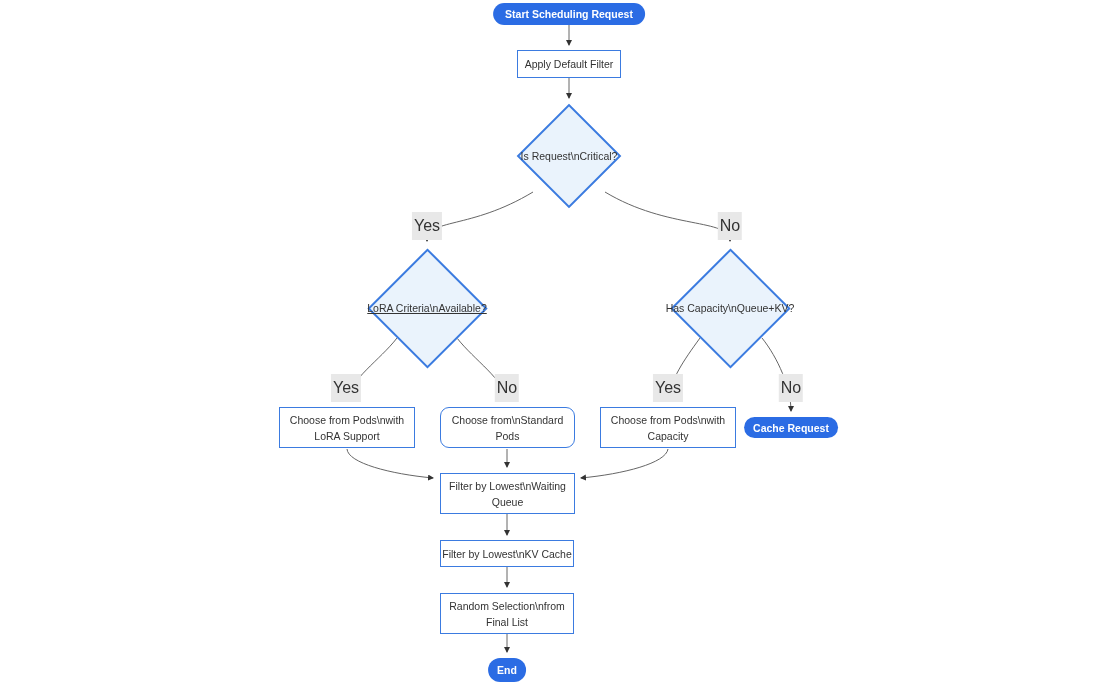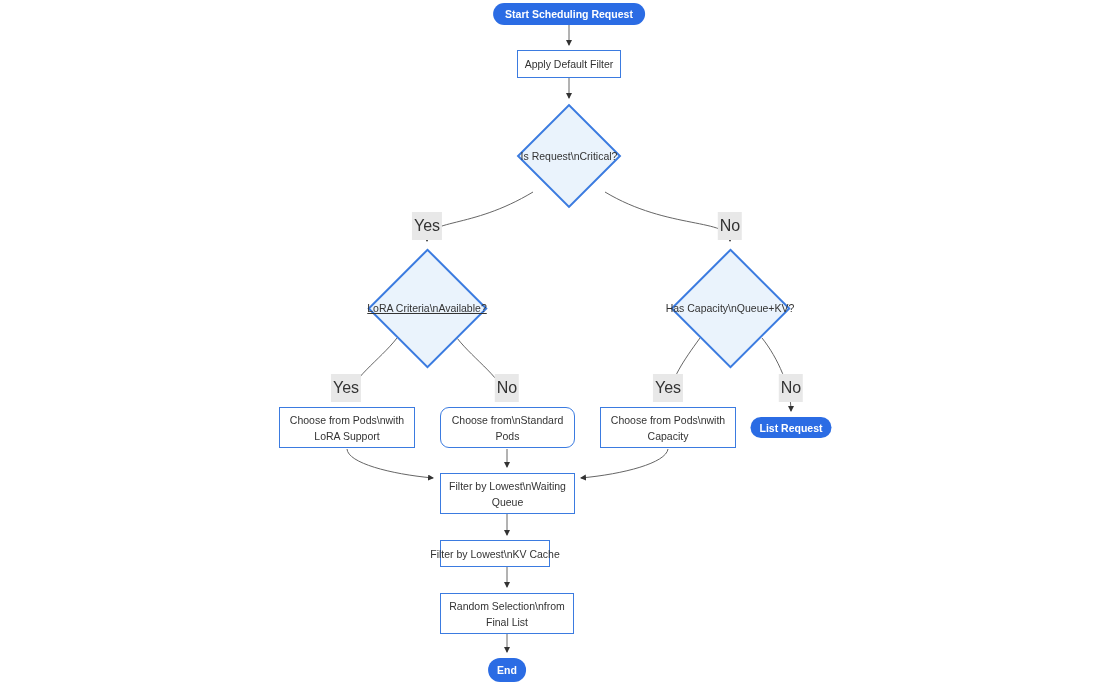--- a/index.html
+++ b/index.html
@@ -127,29 +127,29 @@
     <span>Choose from\nStandard</span>
     <span>Pods</span>
   </div>
 
   <div class="node-rect" style="left:600px; top:407px; width:136px; height:41px;">
     <span>Choose from Pods\nwith</span>
     <span>Capacity</span>
   </div>
 
   <div class="pill pill-drop" style="left:791px; top:417px;">
-    <span>List Request</span>
+    <span>Cache Request</span>
   </div>
 
   <div class="node-rect" style="left:440px; top:473px; width:135px; height:41px;">
     <span>Filter by Lowest\nWaiting</span>
     <span>Queue</span>
   </div>
 
-  <div class="node-rect" style="left:440px; top:540px; width:110px; height:27px;">
+  <div class="node-rect" style="left:440px; top:540px; width:134px; height:27px;">
     <span>Filter by Lowest\nKV Cache</span>
   </div>
 
   <div class="node-rect" style="left:440px; top:593px; width:134px; height:41px;">
     <span>Random Selection\nfrom</span>
     <span>Final List</span>
   </div>
 
   <div class="pill pill-end" style="left:507px; top:658px;">
     <span>End</span>

